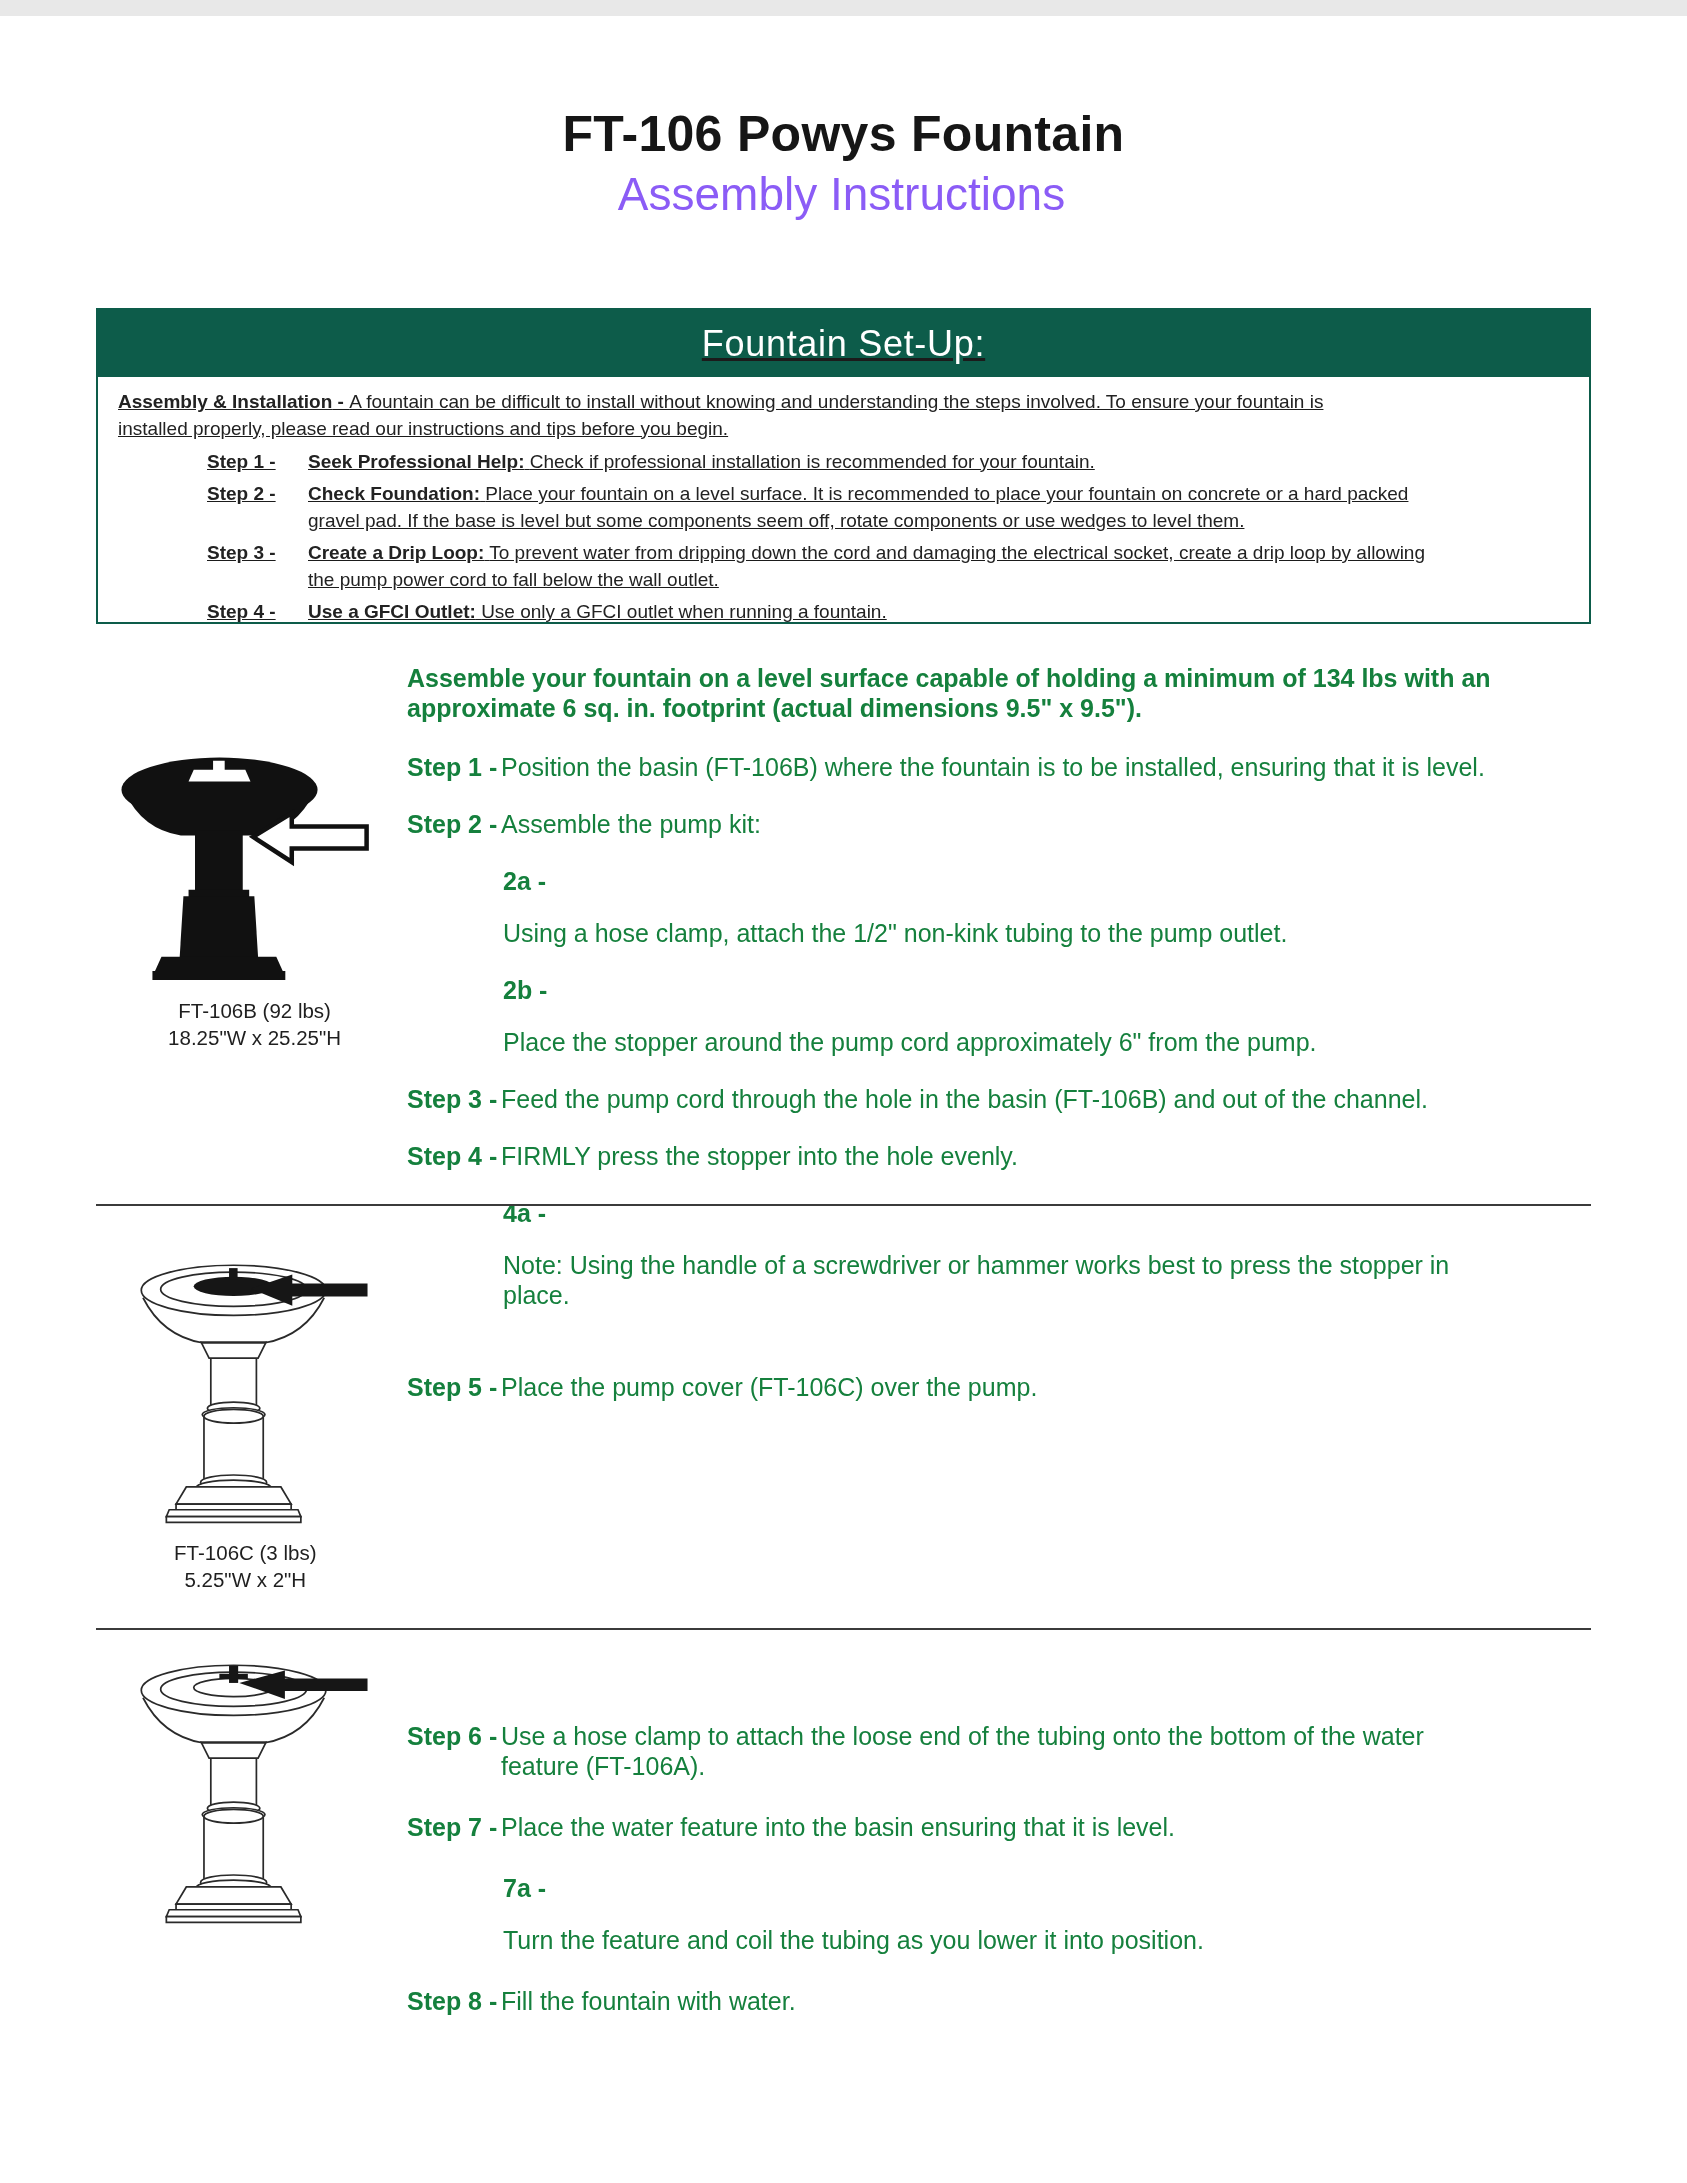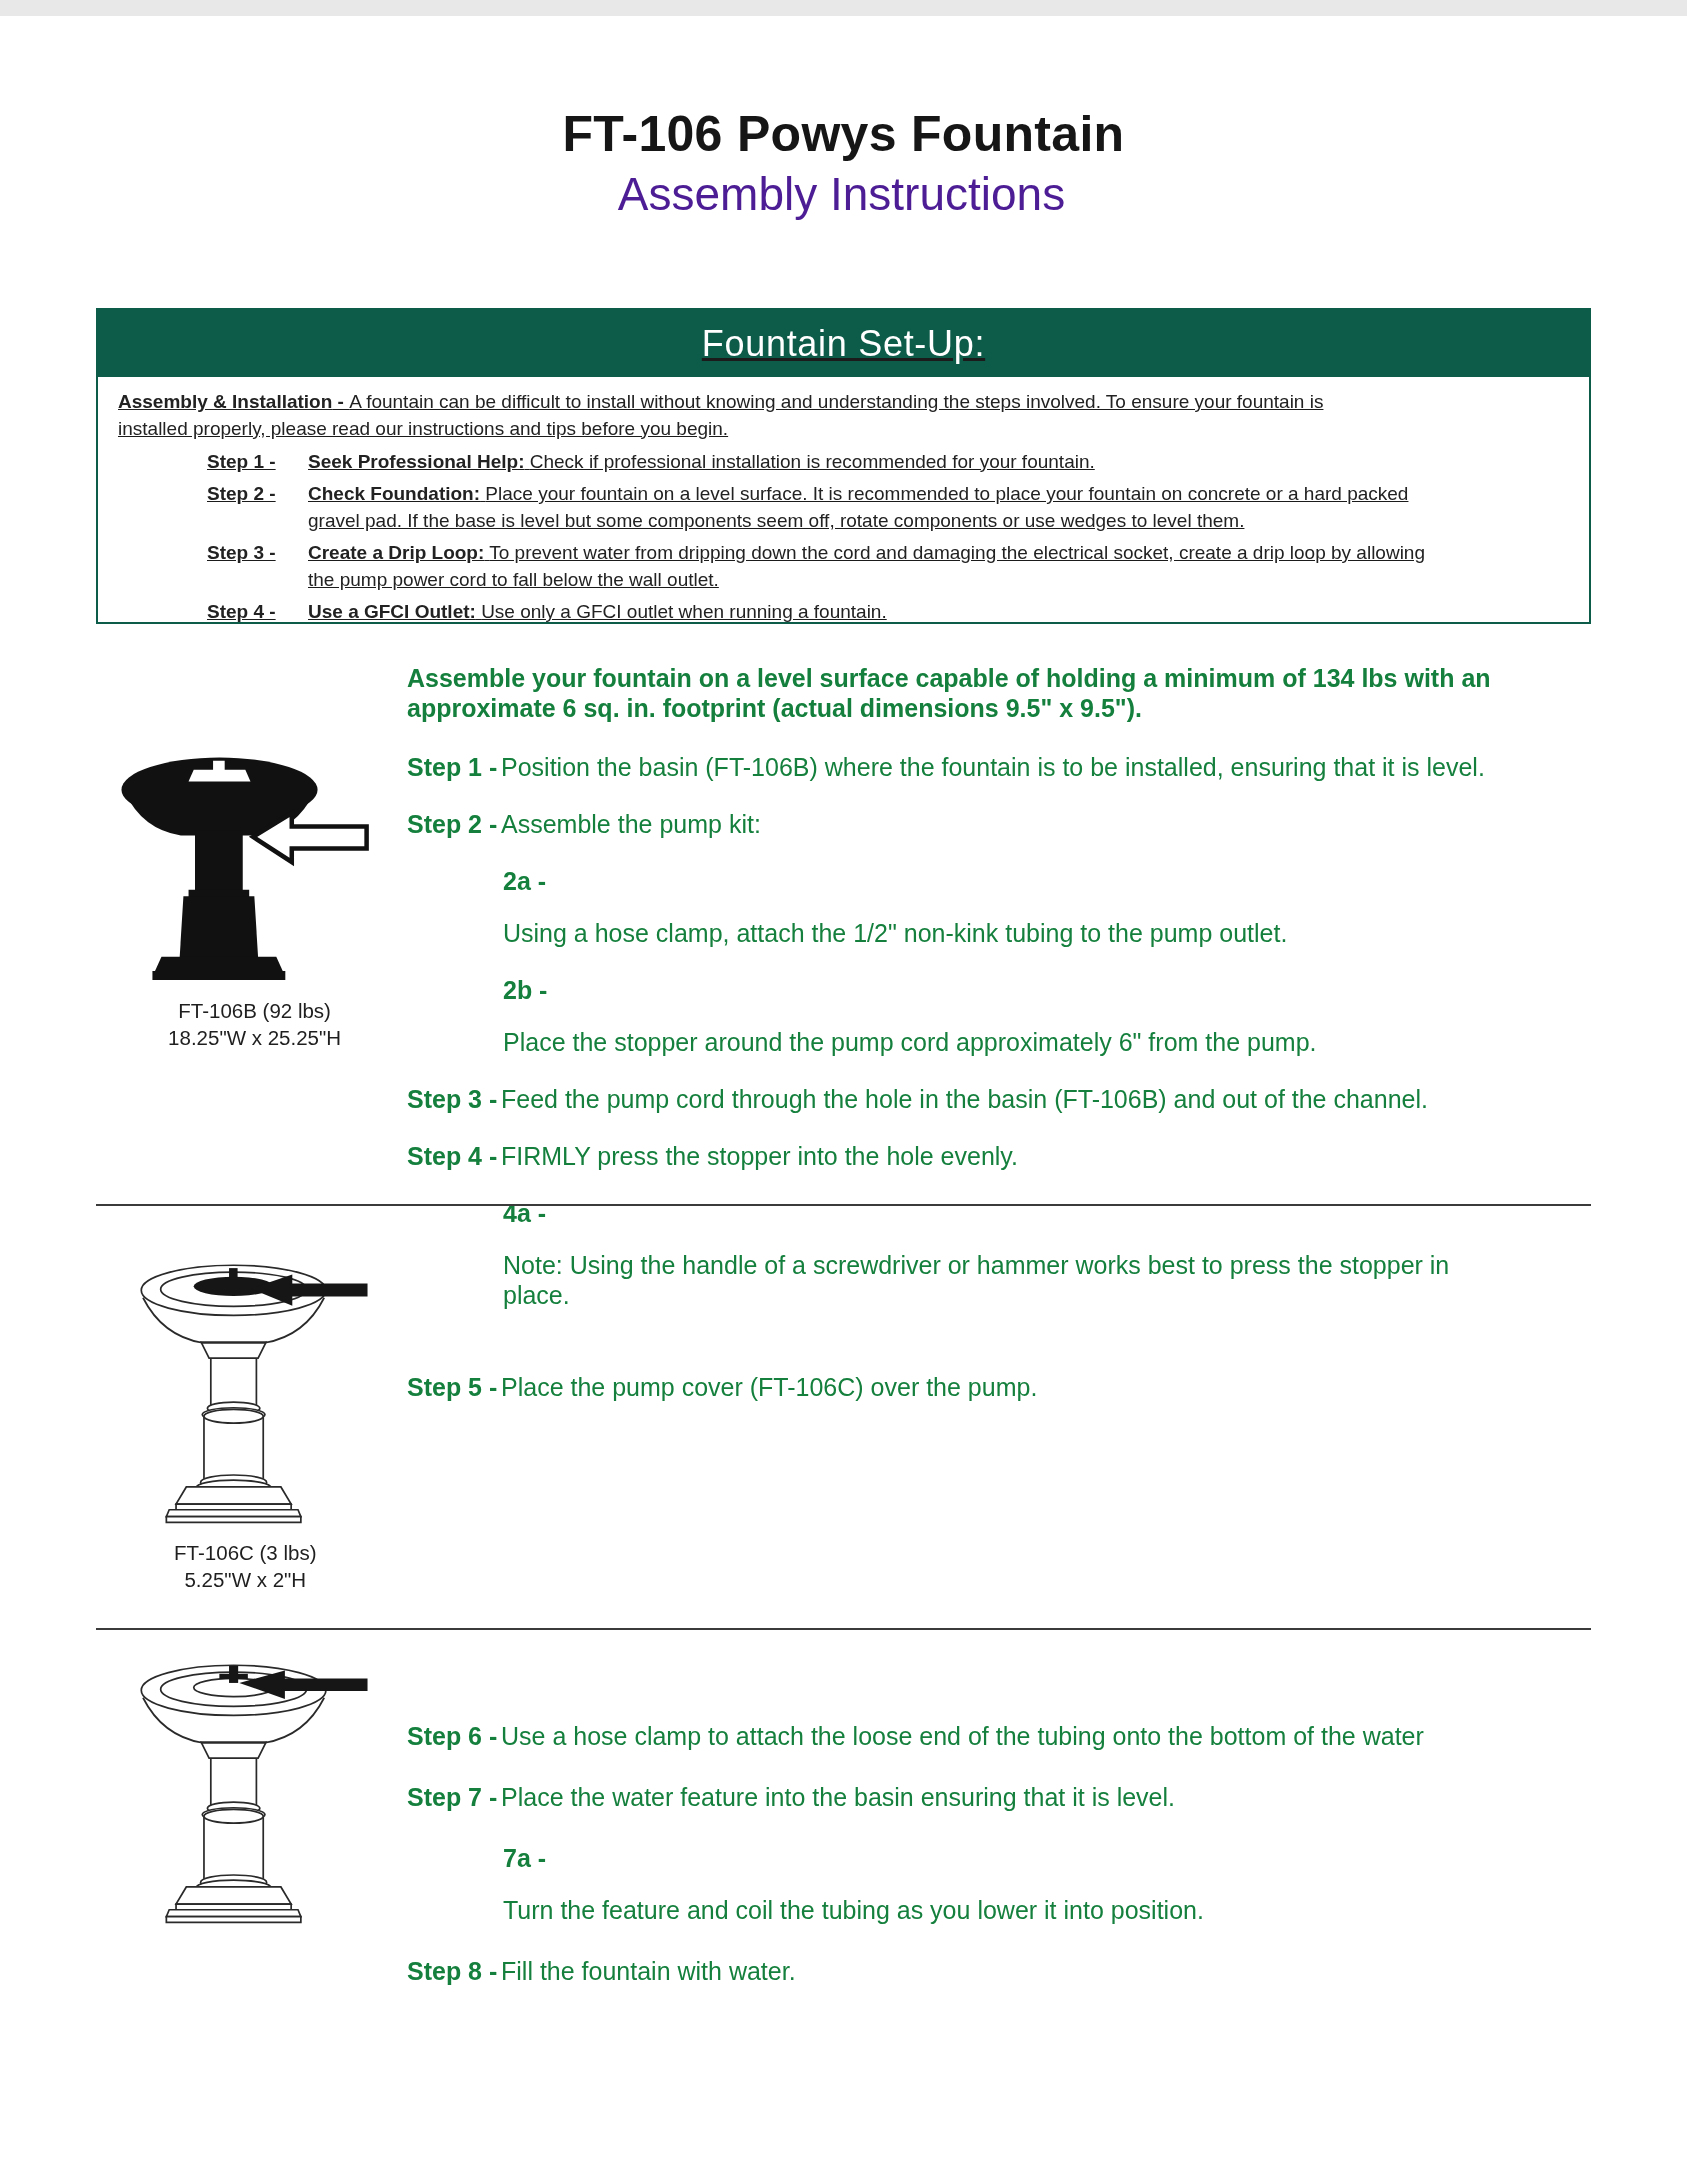--- a/index.html
+++ b/index.html
@@ -14,21 +14,21 @@
     overflow:hidden;
   }
   
   .title1{
     position:absolute; top:89px; left:0; right:0;
     text-align:center; font-size:50px; font-weight:bold; color:#161616;
     letter-spacing:0.3px;
   }
   .title2{
     position:absolute; top:151px; left:0; right:4px;
-    text-align:center; font-size:46px; font-weight:400; color:#4c1d95;
+    text-align:center; font-size:46px; font-weight:400; color:#8b5cf6;
   }
   
   .setup-box{
     position:absolute; left:96px; top:292px; width:1495px; height:316px;
     border:2px solid #0d5c4a; box-sizing:border-box; background:#fff;text-decoration:underline;
   }
   .setup-header{
     height:67px; background:#0d5c4a; color:#ffffff;
     font-size:36px; letter-spacing:0.7px;
     display:flex; align-items:center; justify-content:center;
@@ -242,20 +242,21 @@
         <rect x="170" y="26" width="50" height="9" fill="#161616"></rect>
         <rect x="187" y="12" width="16" height="30" fill="#161616"></rect>
         <path d="M205 42 L285 20 L285 34 L430 34 L430 56 L285 56 L285 70 Z" fill="#161616"></path>
       </svg>
     </figure>
     <div class="text-col">
       <div class="step">
         <span class="num">Step 6 -</span>
         <span class="stext">
           <span>Use a hose clamp to attach the loose end of the tubing onto the bottom of the water</span>
+          <span class="block">feature (FT-106A).</span>
         </span>
       </div>
       <div class="step">
         <span class="num">Step 7 -</span>
         <span class="stext">Place the water feature into the basin ensuring that it is level.</span>
       </div>
       <div class="step sub">
         <span class="num">7a -</span>
         <span class="stext">Turn the feature and coil the tubing as you lower it into position.</span>
       </div>

